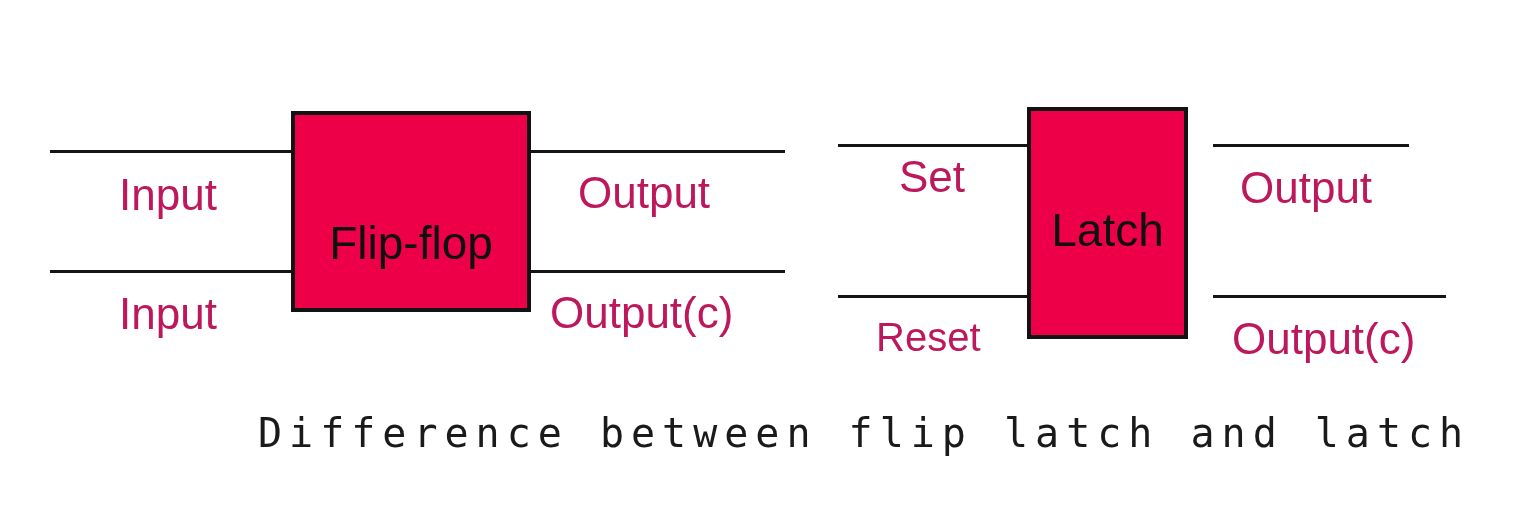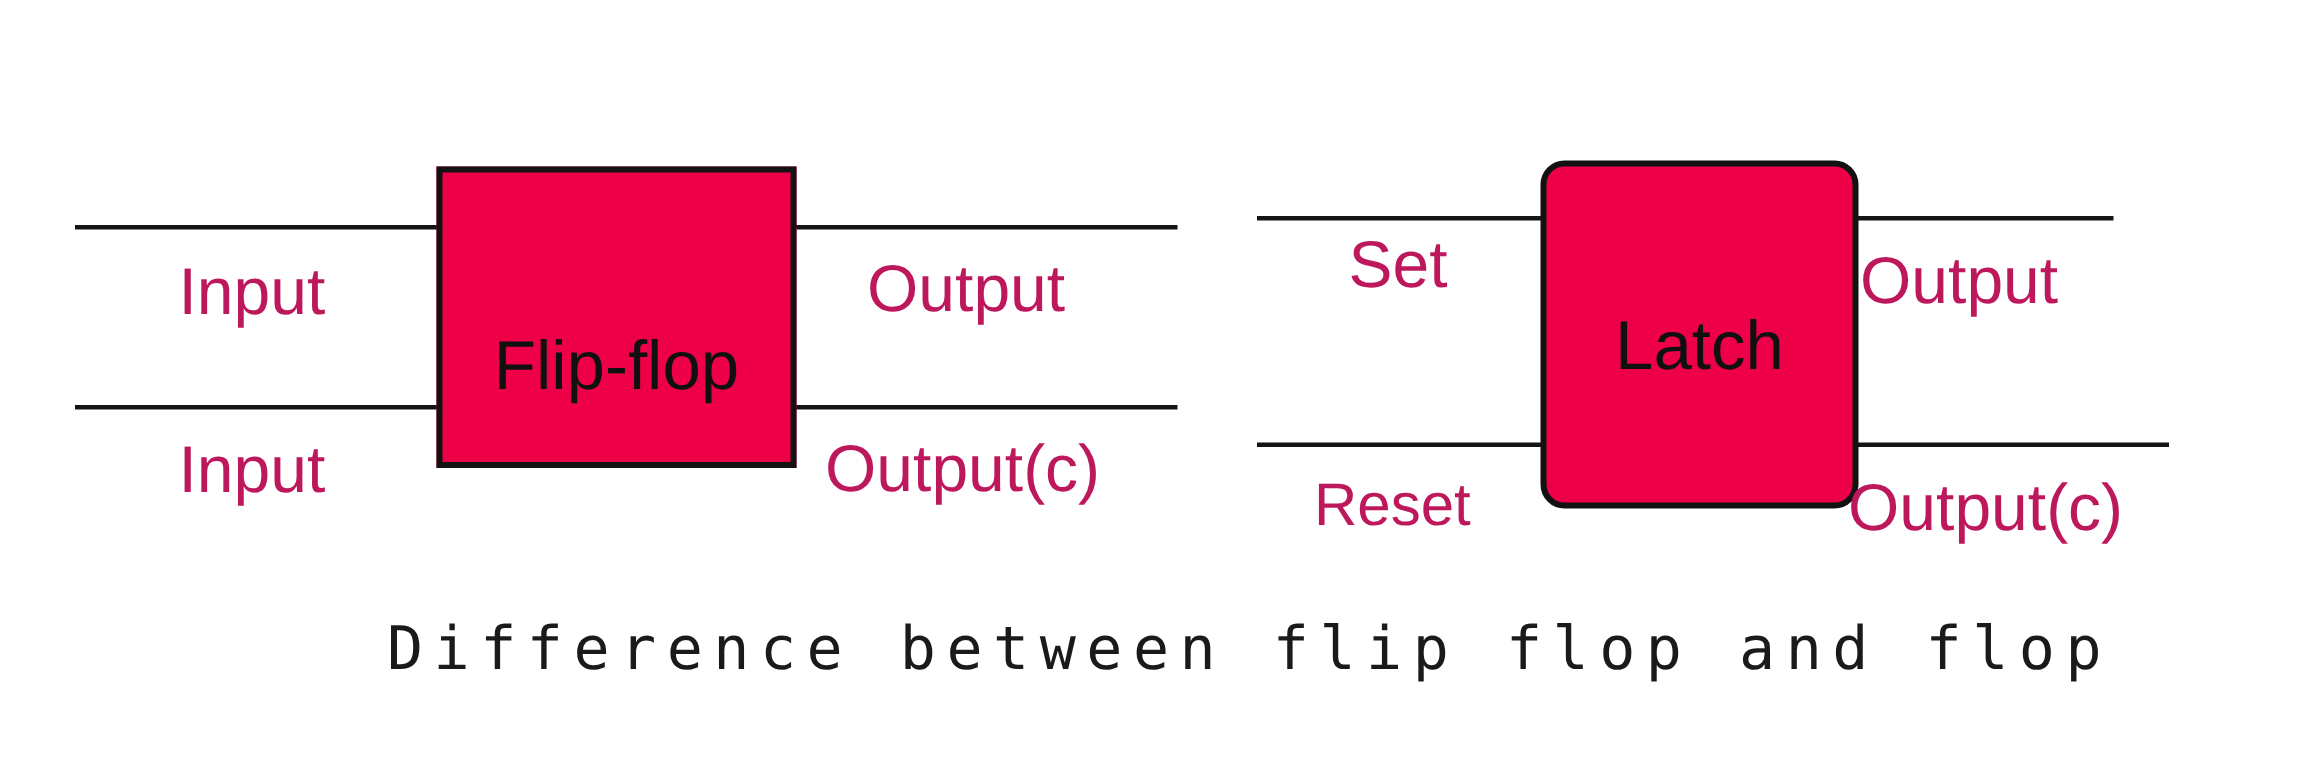--- a/index.html
+++ b/index.html
@@ -67,21 +67,21 @@
   #ff-label-in-top    { left: 119px; top: 170px; font-size: 44px; }
   #ff-label-in-bottom { left: 119px; top: 289px; font-size: 44px; }
   #ff-label-out-top    { left: 578px; top: 168px; font-size: 44px; }
   #ff-label-out-bottom { left: 550px; top: 288px; font-size: 44px; }
 
   
   #lt-wire-in-top    { left: 838px;  top: 144px; width: 195px; }
   #lt-wire-in-bottom { left: 838px;  top: 295px; width: 195px; }
   #lt-wire-out-top    { left: 1213px; top: 144px; width: 196px; }
   #lt-wire-out-bottom { left: 1213px; top: 295px; width: 233px; }
-  #lt-box { left: 1027px; top: 107px; width: 212px; height: 232px; border-radius: 16px; }
+  #lt-box { left: 1027px; top: 107px; width: 161px; height: 232px; }
   #lt-box-label { top: 92px; font-size: 46px; }
   #lt-label-in-top    { left: 899px;  top: 152px; font-size: 44px; }
   #lt-label-in-bottom { left: 876px;  top: 315px; font-size: 40px; }
   #lt-label-out-top    { left: 1240px; top: 163px; font-size: 44px; }
   #lt-label-out-bottom { left: 1232px; top: 314px; font-size: 44px; }
 
   
   #figure-caption { left: 258px; top: 410px; font-size: 40px; letter-spacing: 7px; }
 </style>
 </head>
@@ -116,15 +116,15 @@
     <div class="gate-box" id="lt-box">
       <div class="gate-label" id="lt-box-label">Latch</div>
     </div>
 
     <div class="port-label" id="lt-label-in-top">Set</div>
     <div class="port-label" id="lt-label-in-bottom">Reset</div>
     <div class="port-label" id="lt-label-out-top">Output</div>
     <div class="port-label" id="lt-label-out-bottom">Output(c)</div>
   </div>
 
-  <div class="caption" id="figure-caption">Difference between flip flop and flop</div>
+  <div class="caption" id="figure-caption">Difference between flip latch and latch</div>
 
 </div>
 
 </body></html>

